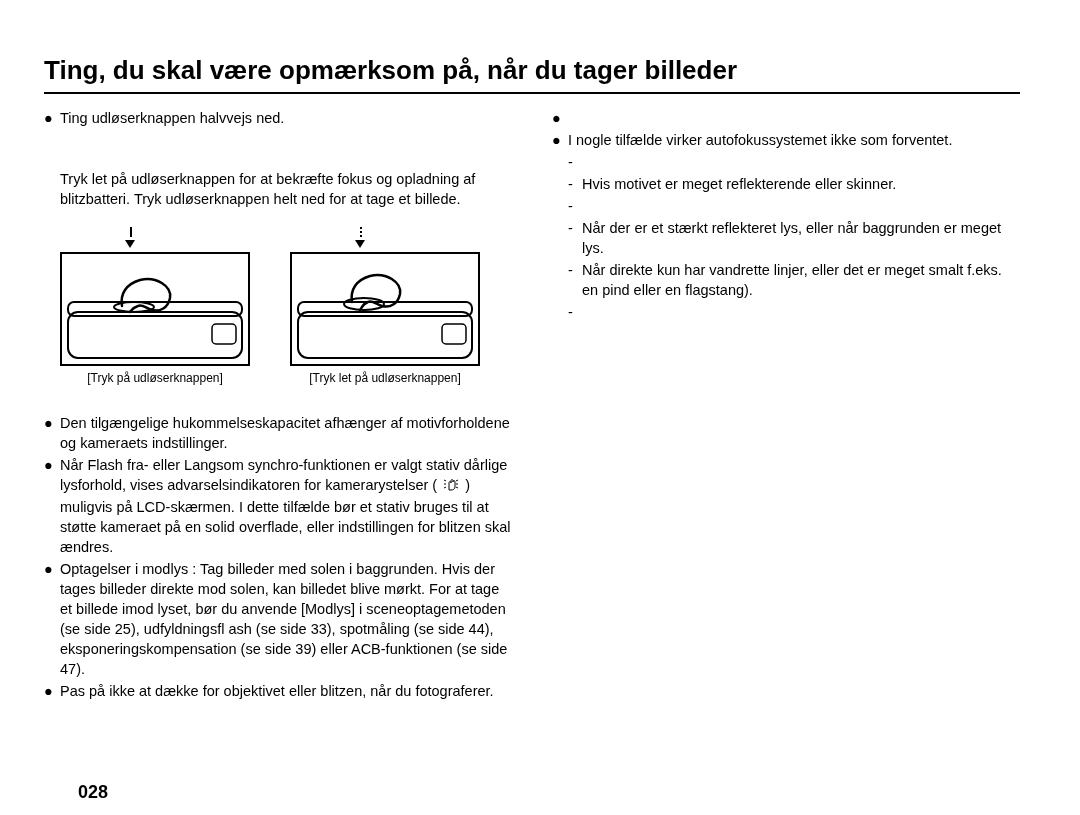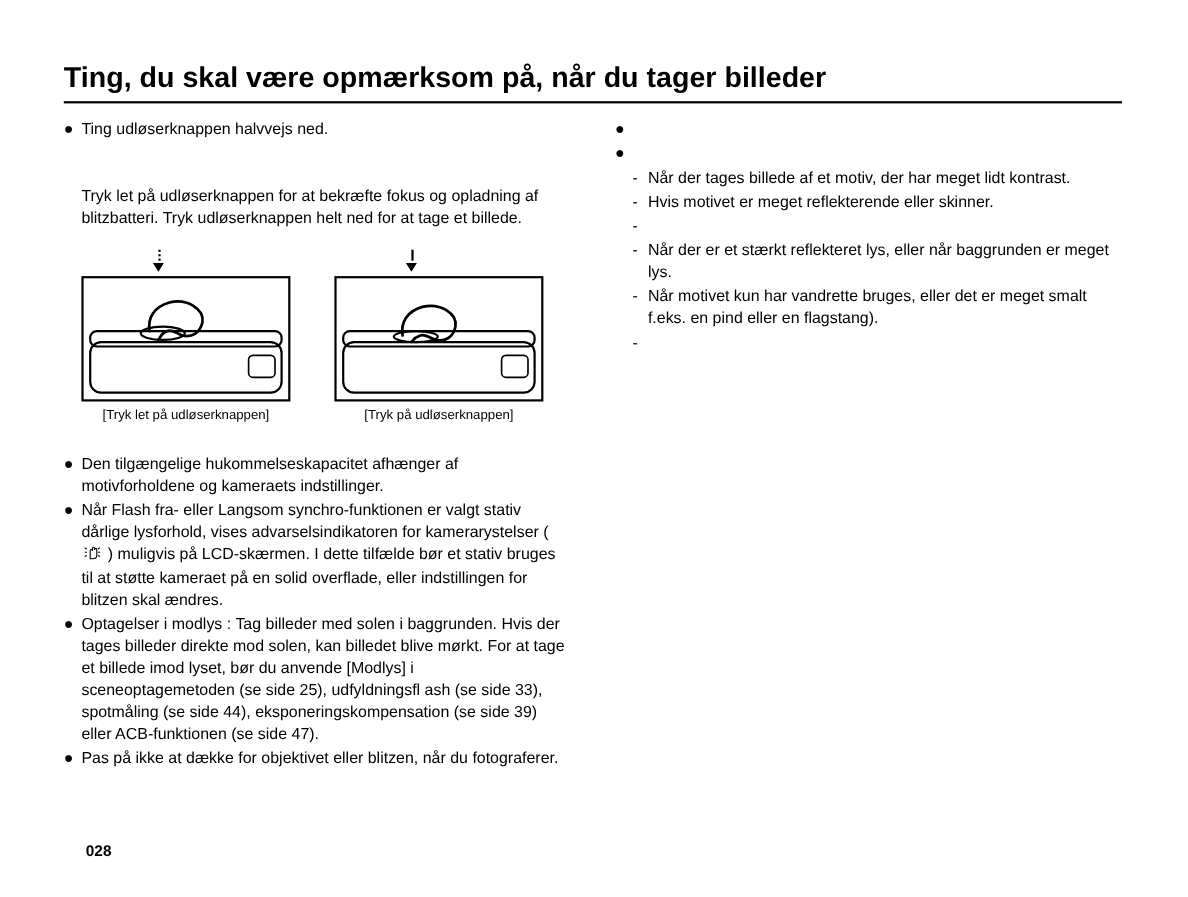--- a/index.html
+++ b/index.html
@@ -8,21 +8,21 @@
     width: 1080px;
     height: 815px;
     background: #fff;
     font-family: Arial, Helvetica, sans-serif;
     color: #000;
   }
   .page {
     box-sizing: border-box;
     width: 1080px;
     height: 815px;
-    padding: 55px 60px 30px 58px;
+    padding: 55px 60px 30px 44px;
     position: relative;
   }
   .title {
     font-size: 26px;
     font-weight: bold;
     margin: 0 0 6px 0;
   }
   .rule {
     border: none;
     border-top: 2px solid #000;
@@ -121,22 +121,22 @@
   }
   .backlight-block .lead {
     flex: 0 0 10px;
   }
   .backlight-block .body {
     flex: 1;
   }
   .page-num {
     position: absolute;
     left: 78px;
-    bottom: 34px;
-    font-size: 14px;
+    bottom: 12px;
+    font-size: 18px;
     font-weight: bold;
   }
 </style>
 </head>
 <body>
 
 <div class="page">
 
   <h1 class="title">Ting, du skal være opmærksom på, når du tager billeder</h1>
   <hr class="rule">
@@ -145,42 +145,42 @@
 
     <div class="col">
 
       <div class="para bullet-line">
         <span class="bullet">●</span>
         <span>Ting udløserknappen halvvejs ned.</span>
       </div>
       <div class="para continuation">Tryk let på udløserknappen for at bekræfte fokus og opladning af blitzbatteri. Tryk udløserknappen helt ned for at tage et billede.</div>
 
       <div class="figure-row">
+        <div class="figure">
+          <div class="arrow solid"><span class="arrowhead"></span></div>
+          <svg class="camera-svg" width="186" height="110" viewBox="0 0 186 110">
+            <rect x="6" y="58" width="174" height="46" rx="10" ry="10" fill="none" stroke="#000" stroke-width="2"></rect>
+            <rect x="6" y="48" width="174" height="14" rx="6" ry="6" fill="none" stroke="#000" stroke-width="2"></rect>
+            <rect x="150" y="70" width="24" height="20" rx="4" fill="none" stroke="#000" stroke-width="1.5"></rect>
+            <path d="M60 52 C58 40 64 30 78 26 C94 22 110 32 108 44 C106 54 98 58 90 56 C84 54 80 50 76 52 C70 54 70 56 68 58" fill="none" stroke="#000" stroke-width="2.5" stroke-linecap="round"></path>
+            <ellipse cx="72" cy="53" rx="20" ry="5" fill="none" stroke="#000" stroke-width="2"></ellipse>
+          </svg>
+          <div class="caption">[Tryk på udløserknappen]</div>
+        </div>
         <div class="figure">
           <div class="arrow dotted"><span class="arrowhead"></span></div>
           <svg class="camera-svg" width="186" height="110" viewBox="0 0 186 110">
             <rect x="6" y="58" width="174" height="46" rx="10" ry="10" fill="none" stroke="#000" stroke-width="2"></rect>
             <rect x="6" y="48" width="174" height="14" rx="6" ry="6" fill="none" stroke="#000" stroke-width="2"></rect>
             <rect x="150" y="70" width="24" height="20" rx="4" fill="none" stroke="#000" stroke-width="1.5"></rect>
             <path d="M60 48 C58 36 64 26 78 22 C94 18 110 28 108 40 C106 50 98 54 90 52 C84 50 80 46 76 48 C70 50 70 54 68 56" fill="none" stroke="#000" stroke-width="2.5" stroke-linecap="round"></path>
             <ellipse cx="72" cy="50" rx="20" ry="6" fill="none" stroke="#000" stroke-width="2"></ellipse>
           </svg>
           <div class="caption">[Tryk let på udløserknappen]</div>
         </div>
-        <div class="figure">
-          <div class="arrow solid"><span class="arrowhead"></span></div>
-          <svg class="camera-svg" width="186" height="110" viewBox="0 0 186 110">
-            <rect x="6" y="58" width="174" height="46" rx="10" ry="10" fill="none" stroke="#000" stroke-width="2"></rect>
-            <rect x="6" y="48" width="174" height="14" rx="6" ry="6" fill="none" stroke="#000" stroke-width="2"></rect>
-            <rect x="150" y="70" width="24" height="20" rx="4" fill="none" stroke="#000" stroke-width="1.5"></rect>
-            <path d="M60 52 C58 40 64 30 78 26 C94 22 110 32 108 44 C106 54 98 58 90 56 C84 54 80 50 76 52 C70 54 70 56 68 58" fill="none" stroke="#000" stroke-width="2.5" stroke-linecap="round"></path>
-            <ellipse cx="72" cy="53" rx="20" ry="5" fill="none" stroke="#000" stroke-width="2"></ellipse>
-          </svg>
-          <div class="caption">[Tryk på udløserknappen]</div>
-        </div>
       </div>
 
       <div style="height:14px"></div>
 
       <div class="para bullet-line">
         <span class="bullet">●</span>
         <span>Den tilgængelige hukommelseskapacitet afhænger af motivforholdene og kameraets indstillinger.</span>
       </div>
 
       <div class="para bullet-line">
@@ -215,40 +215,40 @@
     </div>
 
     <div class="col">
 
       <div class="para bullet-line">
         <span class="bullet">●</span>
       </div>
 
       <div class="para bullet-line">
         <span class="bullet">●</span>
-      </div>
-
-      <div class="para sub-dash">
-        <span class="dash">-</span>
-        <span>Når der tages billede af et motiv, der har meget lidt kontrast.</span>
+        <span>I nogle tilfælde virker autofokussystemet ikke som forventet.</span>
+      </div>
+
+      <div class="para sub-dash">
+        <span class="dash">-</span>
       </div>
       <div class="para sub-dash">
         <span class="dash">-</span>
         <span>Hvis motivet er meget reflekterende eller skinner.</span>
       </div>
       <div class="para sub-dash">
         <span class="dash">-</span>
       </div>
       <div class="para sub-dash">
         <span class="dash">-</span>
         <span>Når der er et stærkt reflekteret lys, eller når baggrunden er meget lys.</span>
       </div>
       <div class="para sub-dash">
         <span class="dash">-</span>
-        <span>Når motivet kun har vandrette bruges, eller det er meget smalt f.eks. en pind eller en flagstang).</span>
+        <span>Når direkte kun har vandrette linjer, eller det er meget smalt f.eks. en pind eller en flagstang).</span>
       </div>
       <div class="para sub-dash">
         <span class="dash">-</span>
       </div>
 
     </div>
   </div>
 
   <div class="page-num">028</div>
 </div>

